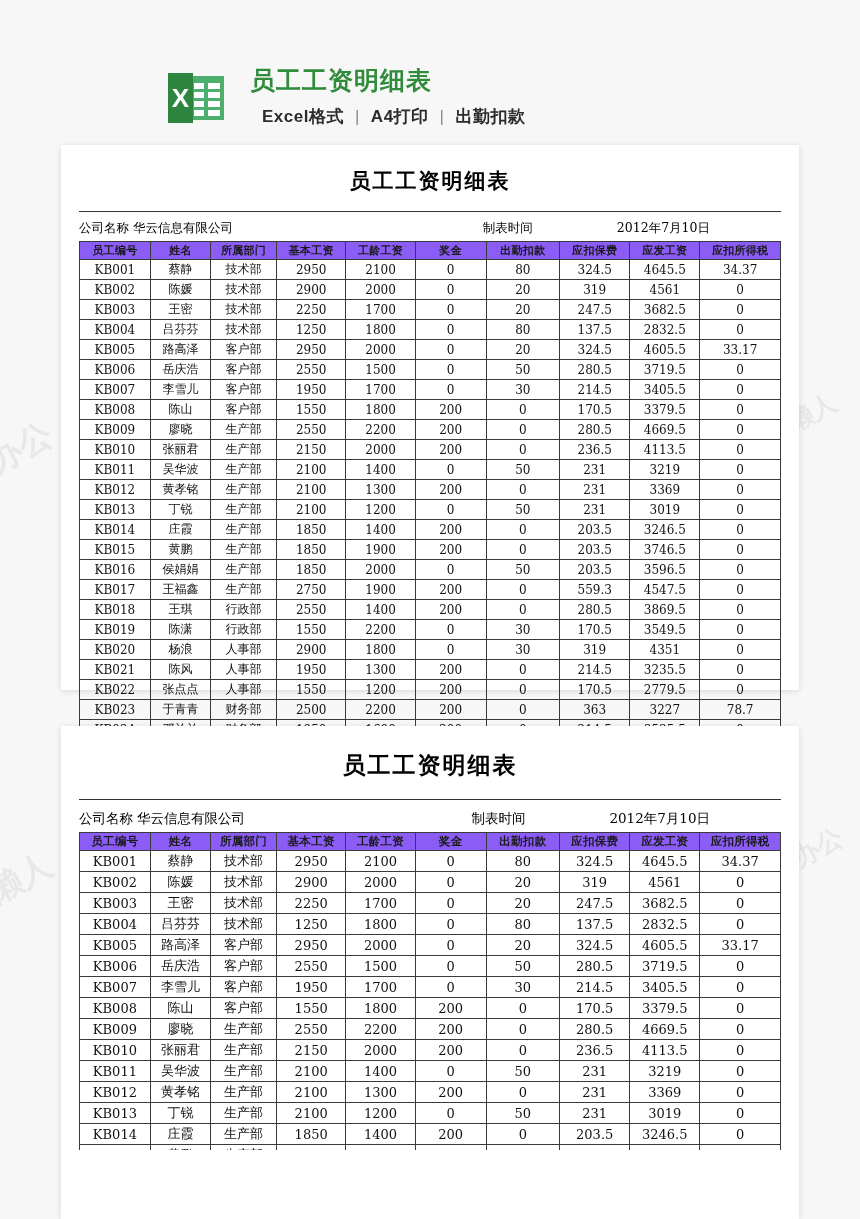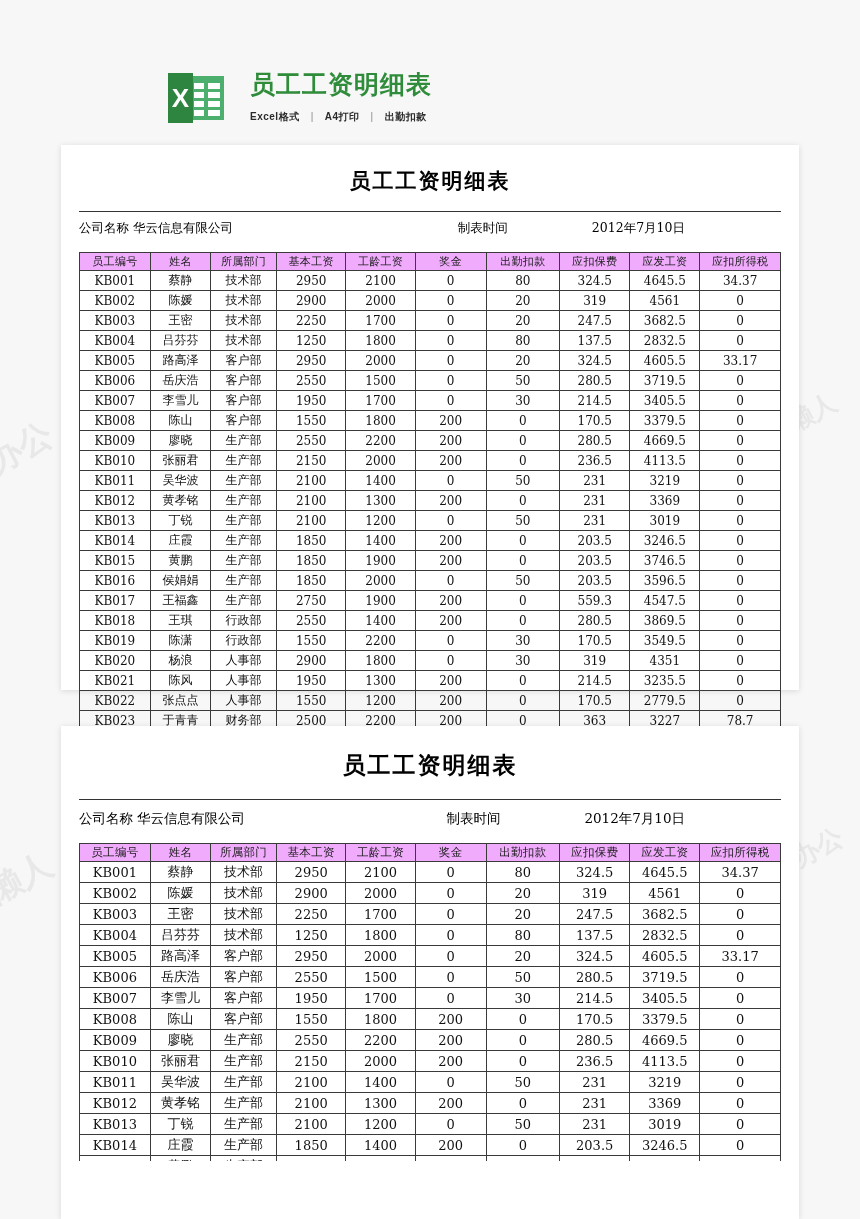--- a/index.html
+++ b/index.html
@@ -28,26 +28,27 @@
   .header-text { display: flex; flex-direction: column; justify-content: center; }
   .doc-title {
     font-size: 25px;
     font-weight: bold;
     color: #2f8c3b;
     letter-spacing: 1px;
     line-height: 1.1;
     margin-bottom: 11px;
   }
   .doc-meta {
-    font-size: 10px;
+    font-size: 17px;
     font-weight: bold;
     color: #2b2b2b;
     letter-spacing: .5px;
     display: flex;
     align-items: center;
+    margin-left: 12px;
   }
   .doc-meta .sep { color: #8a8a8a; margin: 0 11px; font-weight: normal; }
 
   
   .wm {
     position: absolute;
     color: #c9c9c9;
     opacity: .30;
     font-size: 34px;
     font-weight: bold;
@@ -90,46 +91,46 @@
   .sheet-2 .sheet-title { font-size: 23px; padding-bottom: 18px; }
 
   .title-rule { border-top: 1.6px solid #333; margin: 0 0 8px 0; }
   .sheet-2 .title-rule { margin-bottom: 10px; }
 
   .info-row {
     display: flex;
     align-items: flex-end;
     font-family: "DejaVu Serif", "Liberation Serif", serif;
     color: #000;
-    padding-bottom: 15px;
+    padding-bottom: 4px;
   }
   .sheet-1 .info-row { font-size: 12.5px; }
   .sheet-2 .info-row { font-size: 13.5px; }
   .info-company { flex: 0 0 auto; }
   .info-spacer { flex: 1 1 auto; }
   .info-datelabel { flex: 0 0 auto; margin-right: 84px; }
-  .info-date { flex: 0 0 auto; margin-right: 96px; }
+  .info-date { flex: 0 0 auto; margin-right: 71px; }
 
   
   table.salary {
     width: 100%;
     border-collapse: collapse;
     table-layout: fixed;
     font-family: "DejaVu Serif", "Liberation Serif", serif;
   }
   table.salary th, table.salary td {
     border: 1px solid #3a3a3a;
     text-align: center;
     white-space: nowrap;
     overflow: hidden;
   }
   table.salary th {
-    background: #f0abfc;
+    background: #8b5cf6;
     color: #1a1a1a;
-    font-weight: normal;
+    font-weight: bold;
     letter-spacing: .3px;
     text-align: center;
   }
   .sheet-1 table.salary th { font-size: 11px; height: 17px; }
   .sheet-1 table.salary td { font-size: 12px; height: 17.4px; color: #111; }
   .sheet-2 table.salary th { font-size: 11.5px; height: 18px; }
   .sheet-2 table.salary td { font-size: 13px; height: 19.3px; color: #111; }
 
   
   col.c0 { width: 10.1%; }

